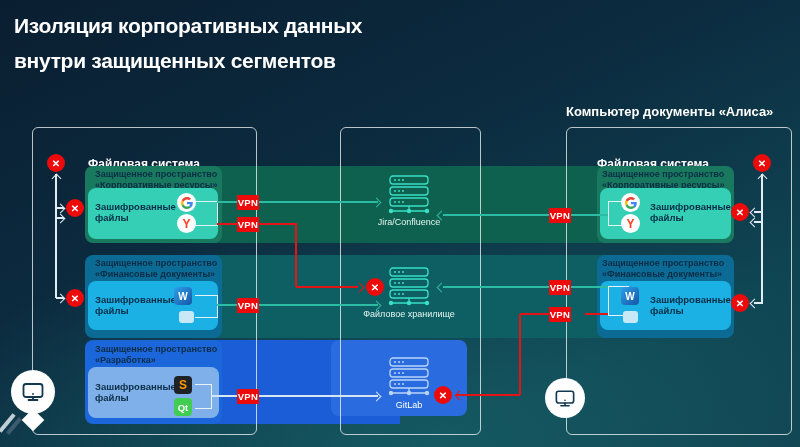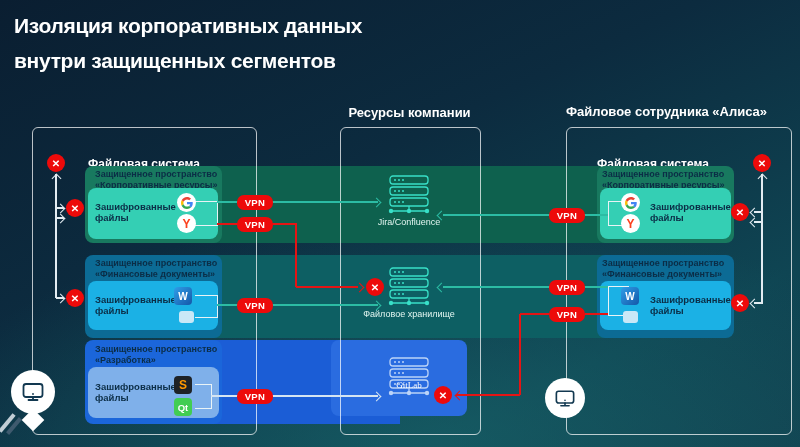--- a/index.html
+++ b/index.html
@@ -11,21 +11,21 @@
   .abs{position:absolute;}
   .ttl{color:#fff;font-weight:bold;font-size:21px;line-height:35px;letter-spacing:-.3px;}
   .hdr{color:#fff;font-weight:bold;font-size:13px;}
   .fs{color:#fff;font-weight:bold;font-size:12px;margin-top:24px;}
   .frame{border:1px solid rgba(255,255,255,.72);border-radius:6px;}
   .band{}
   .space{border-radius:8px;}
   .inner{border-radius:8px;}
   .splab{font-size:9px;line-height:10.5px;font-weight:bold;color:#0b2d46;}
   .enc{font-size:9.5px;line-height:11px;font-weight:bold;color:#0b2d46;}
-  .vpn{width:36px;height:15px;background:#ed0a0a;border-radius:7px;color:#fff;
+  .vpn{width:22px;height:15px;background:#ed0a0a;border-radius:0;color:#fff;
        font-size:9.5px;font-weight:bold;letter-spacing:.4px;
        display:flex;align-items:center;justify-content:center;z-index:5;}
   .x{width:18px;height:18px;border-radius:50%;background:#ed0a0a;color:#fff;
      font-size:10px;font-weight:bold;display:flex;align-items:center;justify-content:center;z-index:6;}
   .ln{height:1.5px;z-index:3;}
   .vl{width:1.5px;z-index:3;}
   .teal{background:#2cbca4;}
   .pale{background:#d5e5f2;}
   .red{background:#e51414;}
   .wht{background:#e3ecf2;}
@@ -57,22 +57,21 @@
 
   <div class="abs band" style="left:150px;top:166px;width:470px;height:77px;background:#0e614e;z-index:0;"></div>
   <div class="abs band" style="left:150px;top:255px;width:470px;height:83px;background:#0d5f63;z-index:0;"></div>
   <div class="abs band" style="left:150px;top:340px;width:250px;height:84px;background:#1b5dd6;z-index:0;"></div>
   <div class="abs" style="left:331px;top:340px;width:136px;height:76px;background:#2a6ce0;border-radius:8px;z-index:0;"></div>
 
   <div class="abs frame" style="left:32px;top:127px;width:223px;height:306px;z-index:1;"></div>
   <div class="abs frame" style="left:340px;top:127px;width:139px;height:306px;z-index:1;"></div>
   <div class="abs frame" style="left:566px;top:127px;width:224px;height:306px;z-index:1;"></div>
 
-  <div class="abs hdr" style="left:340px;top:105px;width:139px;text-align:center;">Ресурсы компании</div>
-  <div class="abs hdr" style="left:566px;top:104px;">Файловое сотрудника «Алиса»</div>
+  <div class="abs hdr" style="left:566px;top:104px;">Компьютер документы «Алиса»</div>
   <div class="abs fs" style="left:88px;top:133px;">Файловая система</div>
   <div class="abs fs" style="left:597px;top:133px;">Файловая система</div>
 
   <div class="abs space" style="left:85px;top:166px;width:137px;height:77px;background:#18795f;z-index:2;"></div>
   <div class="abs splab" style="left:95px;top:169px;z-index:2;">
     <div>Защищенное пространство</div>
     <div>«Корпоративные ресурсы»</div>
   </div>
   <div class="abs inner" style="left:88px;top:188px;width:130px;height:51px;background:#34cfb4;z-index:2;"></div>
   <div class="abs enc" style="left:95px;top:201px;z-index:2;">
@@ -282,21 +281,21 @@
           <circle cx="16" cy="27" r="1"></circle>
         </g>
       <path d="M22 31 V36 M4 36 H40" stroke="currentColor" stroke-width="1.3"></path>
       <g fill="currentColor">
           <circle cx="4" cy="36" r="2.2"></circle>
           <circle cx="22" cy="36" r="2.2"></circle>
           <circle cx="40" cy="36" r="2.2"></circle>
         </g>
     </svg>
   </div>
-  <div class="abs srvlab" style="left:349px;top:380px;color:#ffffff;font-family:Liberation Serif, serif;">GitLab</div>
+  <div class="abs srvlab" style="left:349px;top:400px;color:#ffffff;">GitLab</div>
 
   <div class="abs pin" style="left:11px;top:370px;width:46px;height:66px;">
     <div class="abs" style="left:-6px;top:42px;width:4px;height:22px;background:#c2ced6;transform:rotate(40deg);"></div>
     <div class="abs" style="left:1px;top:46px;width:4px;height:20px;background:#3e5a6e;transform:rotate(40deg);"></div>
     <div class="abs" style="left:14px;top:42px;width:16px;height:16px;background:#fff;transform:rotate(45deg);"></div>
     <div class="abs circ" style="left:0;top:0;width:44px;height:44px;">
       <svg width="22" height="20" viewBox="0 0 22 20">
         <rect x="1.5" y="2" width="19" height="13" rx="2.5" stroke="#123850" stroke-width="1.8" fill="none"></rect>
         <circle cx="11" cy="12" r="0.9" fill="#123850"></circle>
         <path d="M11 15 V17 M6.5 18 H15.5" stroke="#123850" stroke-width="1.8" stroke-linecap="round"></path>

